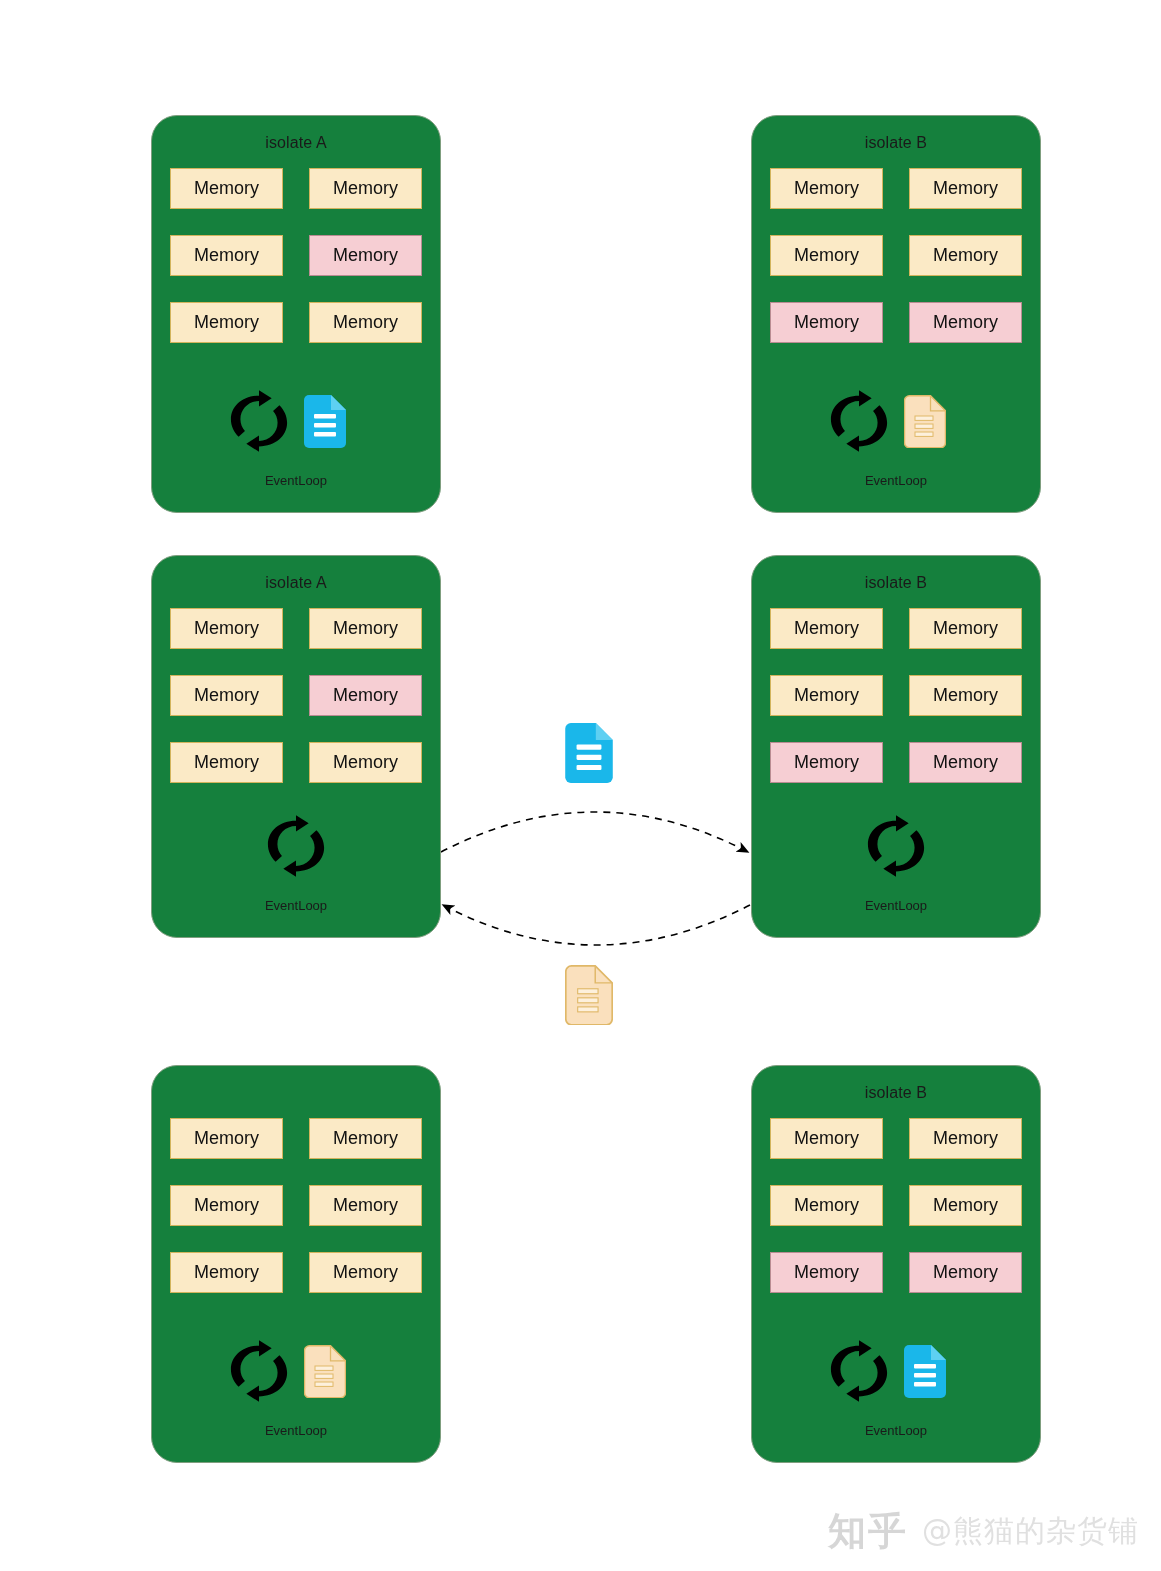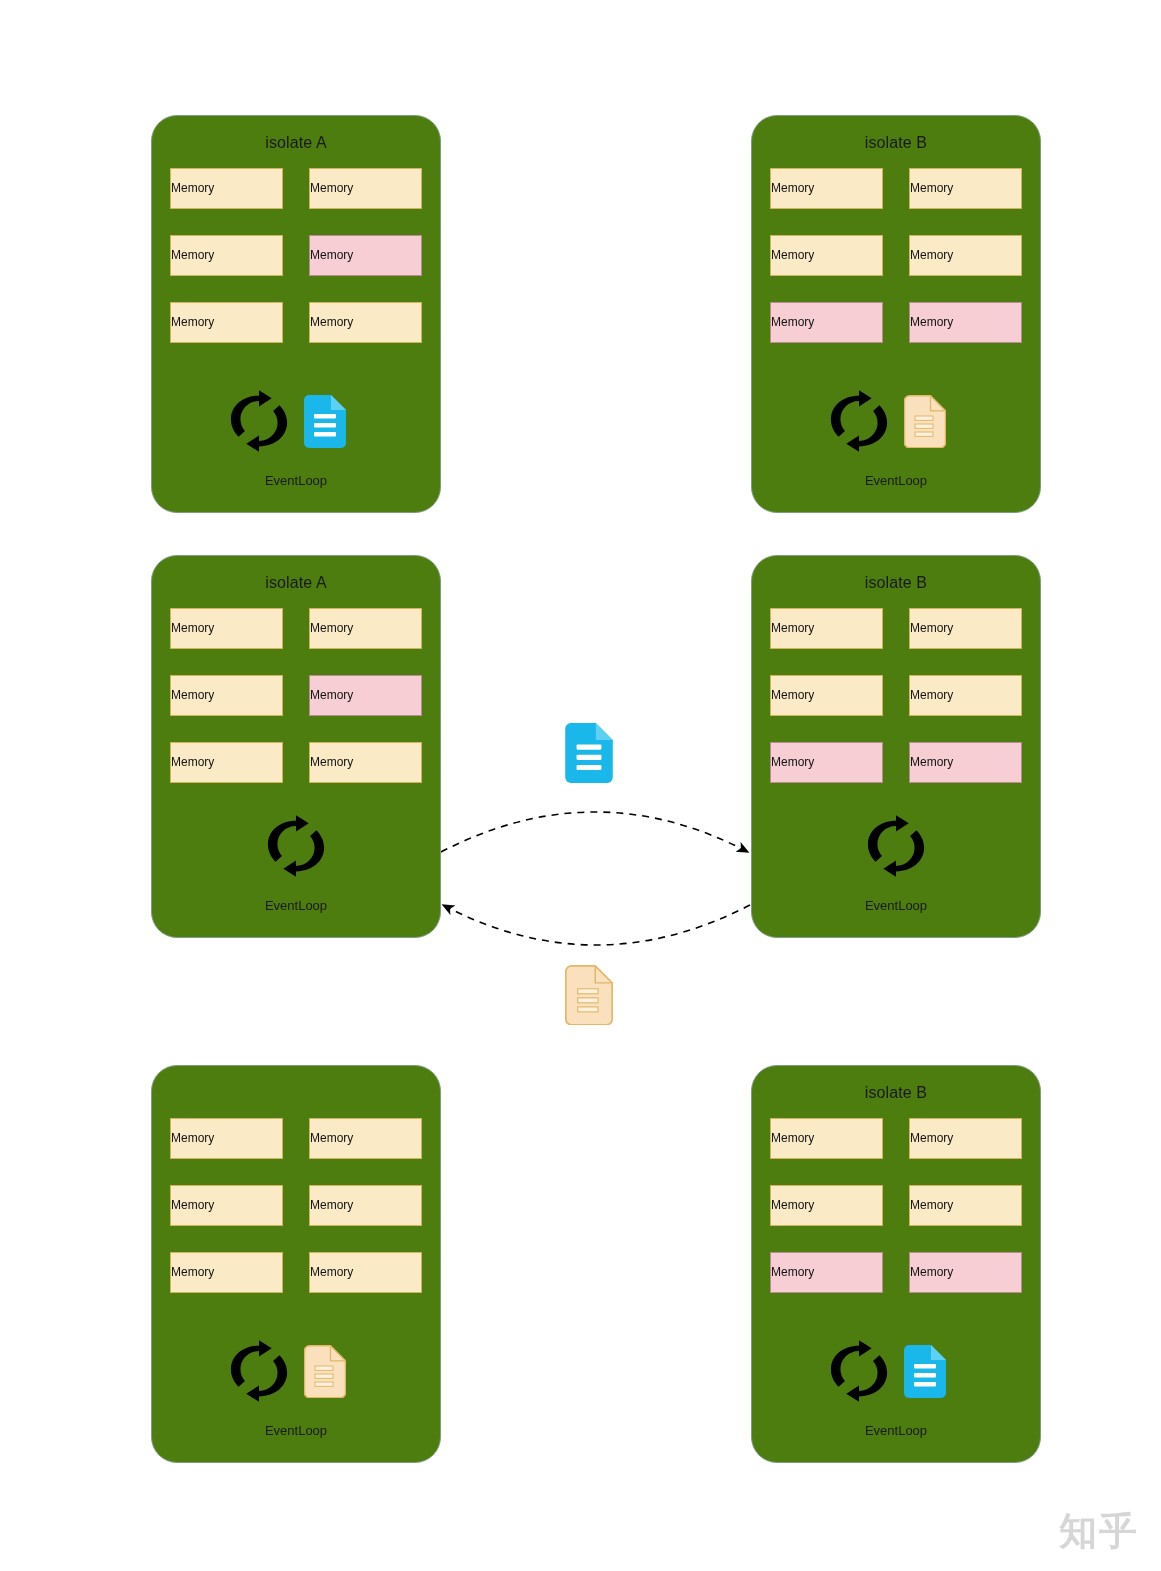--- a/index.html
+++ b/index.html
@@ -19,21 +19,21 @@
     position: absolute;
     left: 0; top: 0;
     width: 1161px;
     height: 1571px;
   }
 
   
   .panel {
     position: absolute;
     box-sizing: border-box;
-    background: #4d7c0f;
+    background: #15803d;
     border: 1.2px solid #7f9e7f;
     border-radius: 26px;
   }
   .panel-title {
     position: absolute;
     left: 0;
     right: 0;
     top: 18px;
     text-align: center;
     font-size: 16px;
@@ -53,21 +53,22 @@
     justify-content: space-between;
     margin-bottom: 26px;
   }
   .mem-row:last-child { margin-bottom: 0; }
 
   .mem {
     box-sizing: border-box;
     width: 113px;
     height: 41px;
     line-height: 39px;
-    font-size: 12px;
+    text-align: center;
+    font-size: 18px;
     color: #111111;
   }
   .mem.yellow {
     background: #fbeac6;
     border: 1px solid #d2b45c;
   }
   .mem.pink {
     background: #f6ced3;
     border: 1px solid #b98c92;
   }
@@ -380,15 +381,16 @@
         <rect x="10" y="19" width="22" height="4.6" rx="1" fill="#ffffff"></rect>
         <rect x="10" y="28" width="22" height="4.6" rx="1" fill="#ffffff"></rect>
         <rect x="10" y="37" width="22" height="4.6" rx="1" fill="#ffffff"></rect>
       </svg>
       <div class="loop-label">EventLoop</div>
     </div>
   </div>
 
   <div class="watermark">
     <span class="wm-logo">知乎</span>
+    <span class="wm-handle">@熊猫的杂货铺</span>
   </div>
 
 </div>
 
 </body></html>

